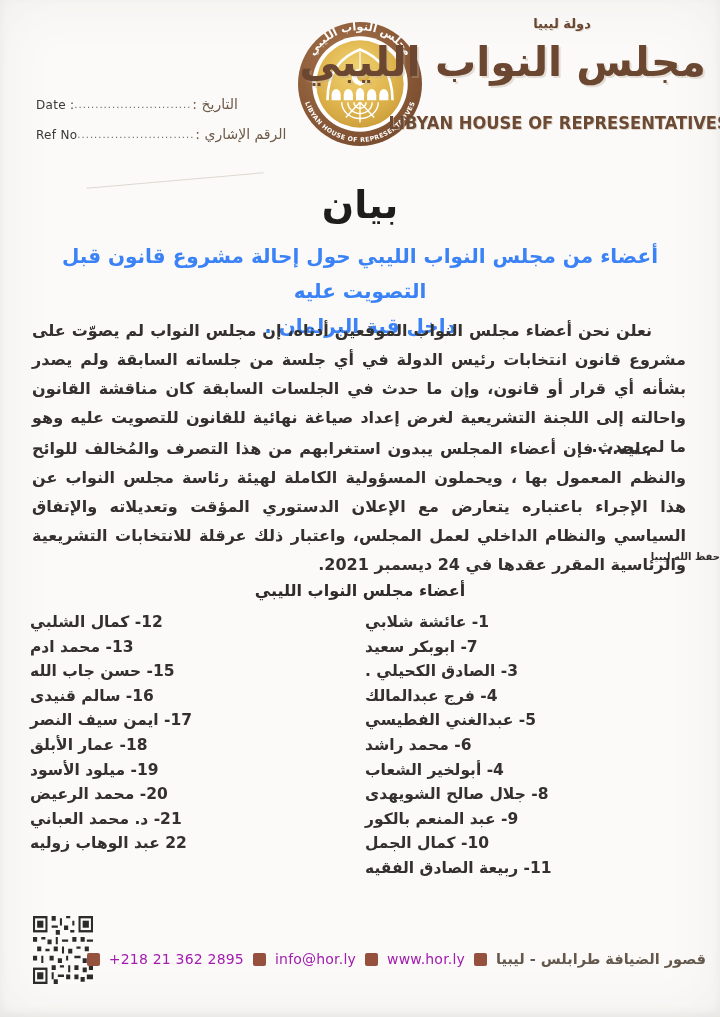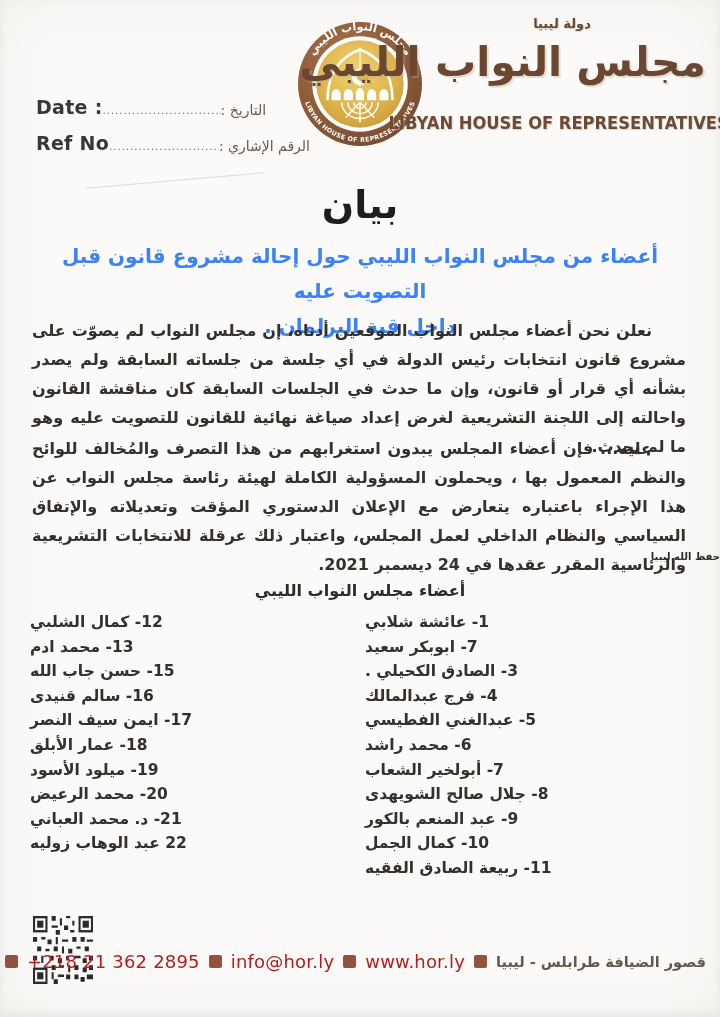--- a/index.html
+++ b/index.html
@@ -7,21 +7,21 @@
     position:relative;width:720px;height:1017px;margin:0 auto;
     background:#fbfaf8;overflow:hidden;
     box-shadow:inset 0 0 55px rgba(90,80,70,.07), inset 0 -4px 10px rgba(0,0,0,.05);
     font-family:"DejaVu Sans",sans-serif;
   }
   .crease{position:absolute;top:180px;left:86px;width:178px;height:1px;
     background:#ddd8d1;transform:rotate(-5deg);}
   
   .date-block{position:absolute;left:36px;top:96px;width:278px;color:#3c3a38;}
   .field-row{display:flex;align-items:flex-end;margin-bottom:14px;white-space:nowrap;}
-  .field-row .en{font-weight:bold;font-size:19px;color:#3a3836;letter-spacing:.3px;}
+  .field-row .en{font-weight:normal;font-size:12px;color:#3a3836;letter-spacing:.3px;}
   .field-row .dots{font-size:10px;color:#6b655e;letter-spacing:1px;overflow:hidden;
     width:118px;padding-bottom:2px;}
   .field-row .ar{font-size:14px;font-weight:normal;color:#6d5948;direction:rtl;margin-right:4px;}
   .logo{position:absolute;left:297px;top:21px;width:126px;height:138px;}
   .wordmark{position:absolute;left:418px;top:16px;width:288px;text-align:center;color:#6b4731;}
   .wordmark .state{font-size:13px;font-weight:bold;letter-spacing:1px;
     text-shadow:1px 1px 0 rgba(200,185,170,.5);}
   .wordmark .callig{font-size:41px;font-weight:bold;line-height:1.55;direction:rtl;
     white-space:nowrap;text-shadow:2px 2px 0 rgba(185,170,155,.35);}
   .wordmark .latin{position:absolute;left:-36px;right:-2px;top:97px;
@@ -43,21 +43,21 @@
     font-size:16px;font-weight:bold;color:#2e2b28;direction:rtl;}
   .members{position:absolute;top:610px;left:30px;right:30px;display:flex;direction:rtl;}
   .members .col{width:50%;direction:rtl;text-align:left;}
   .members .col.first{padding-left:10px;}
   .member{font-size:15.5px;font-weight:bold;color:#33302d;line-height:24.6px;white-space:nowrap;}
   
   .qr{position:absolute;left:33px;top:916px;width:60px;height:68px;}
   .contact-row{position:absolute;top:951px;right:14px;display:flex;align-items:center;
     gap:9px;white-space:nowrap;}
   .sq{width:13px;height:13px;background:#96503e;border-radius:2px;flex:0 0 auto;}
-  .contact{font-size:18px;color:#b91c1c;letter-spacing:.2px;}
+  .contact{font-size:14px;color:#a21caf;letter-spacing:.2px;}
   .contact.address{font-size:14.5px;font-weight:bold;color:#64584c;direction:rtl;}
 </style>
 </head>
 <body>
 
 <div class="page">
   <div class="crease"></div>
 
   <div class="date-block">
     <div class="field-row">
@@ -138,21 +138,21 @@
   <div class="members-heading">أعضاء مجلس النواب الليبي</div>
 
   <div class="members">
     <div class="col first">
       <div class="member">1- عائشة شلابي</div>
       <div class="member">7- ابوبكر سعيد</div>
       <div class="member">3- الصادق الكحيلي .</div>
       <div class="member">4- فرج عبدالمالك</div>
       <div class="member">5- عبدالغني الفطيسي</div>
       <div class="member">6- محمد راشد</div>
-      <div class="member">7- أبولخير الشعاب</div>
+      <div class="member">4- أبولخير الشعاب</div>
       <div class="member">8- جلال صالح الشويهدى</div>
       <div class="member">9- عبد المنعم بالكور</div>
       <div class="member">10- كمال الجمل</div>
       <div class="member">11- ربيعة الصادق الفقيه</div>
     </div>
     <div class="col">
       <div class="member">12- كمال الشلبي</div>
       <div class="member">13- محمد ادم</div>
       <div class="member">15- حسن جاب الله</div>
       <div class="member">16- سالم قنيدى</div>

